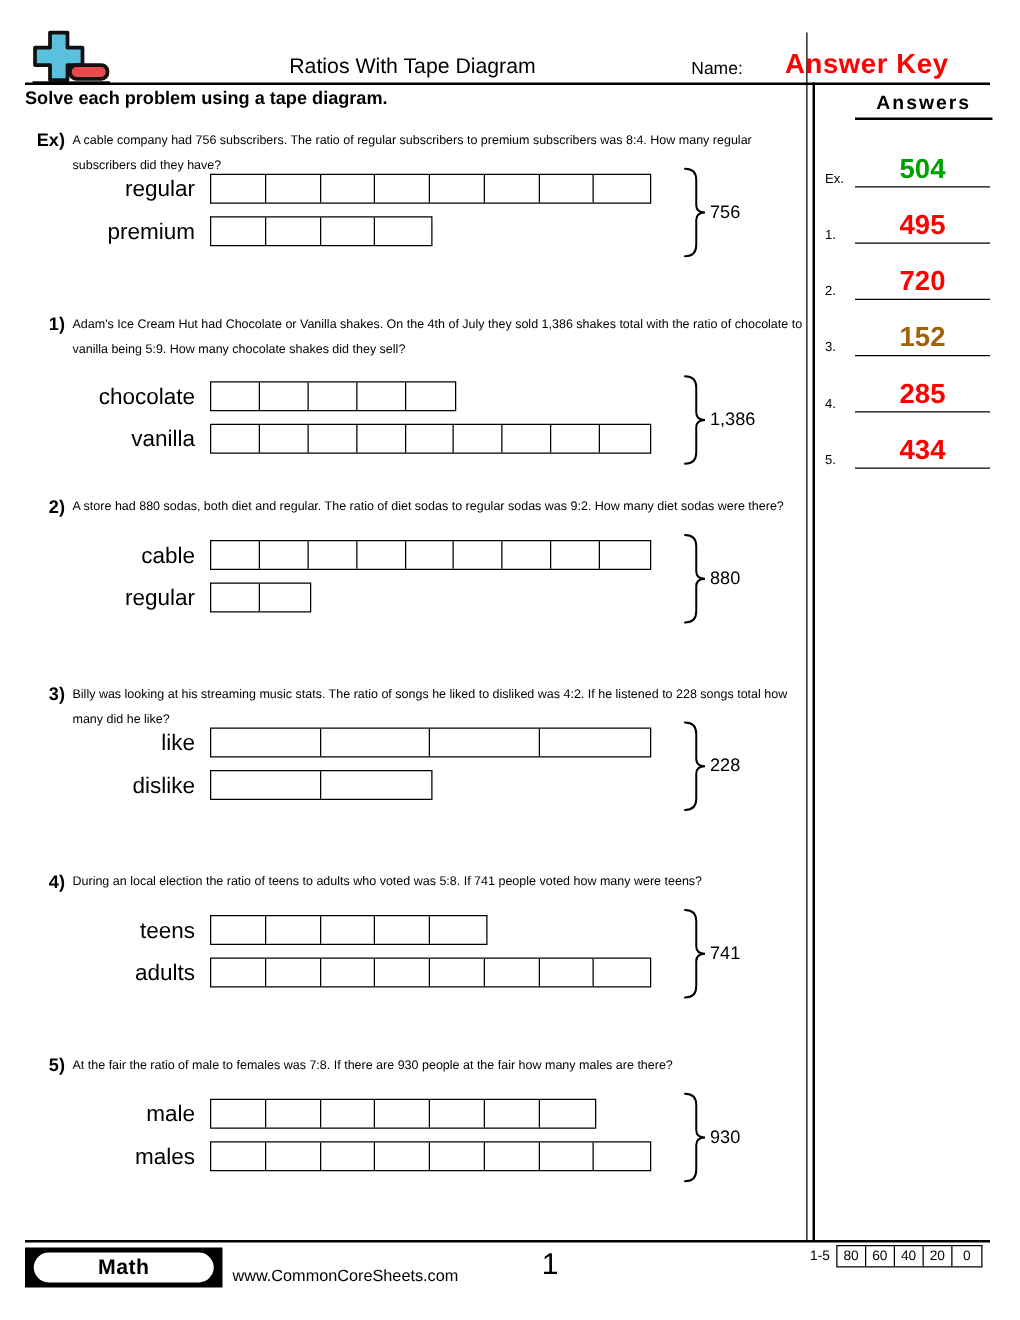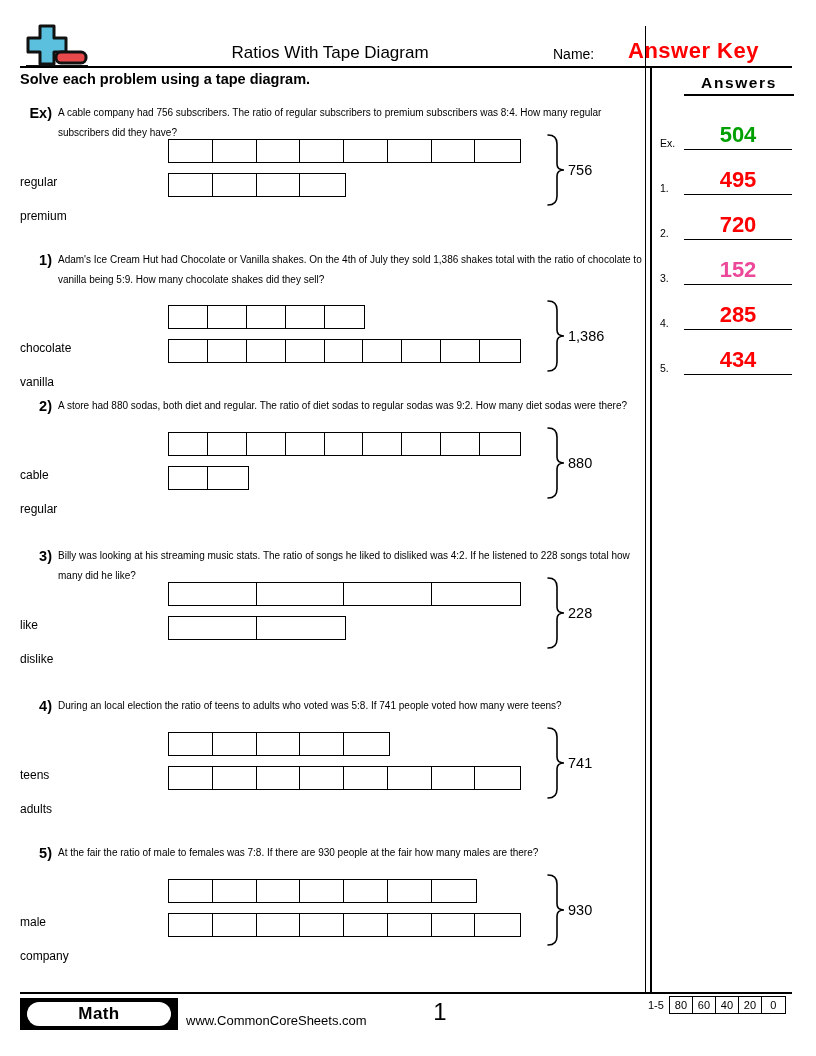--- a/index.html
+++ b/index.html
@@ -165,23 +165,23 @@
     left: 0;
     height: 24px;
     width: 622px;
   }
   .tape-label {
     position: absolute;
     left: 0; top: 0;
     width: 142px;
     height: 24px;
     line-height: 24px;
-    font-size: 12px;
+    text-align: right;
+    font-size: 18px;
     padding-right: 6px;
-    margin-top: 31px;
   }
   .tape-bar {
     position: absolute;
     left: 148px; top: 0;
     height: 24px;
     display: flex;
     border: 1.5px solid #000;
     background: #fff;
   }
   .tape-cell {
@@ -308,21 +308,21 @@
         <div class="answer-val" style="color: rgb(255, 0, 0);">495</div>
       </div>
       <div class="answer-row" style="top: 130px;">
         <div class="answer-num">2.</div>
         <div class="answer-line"></div>
         <div class="answer-val" style="color: rgb(255, 0, 0);">720</div>
       </div>
       <div class="answer-row" style="top: 175px;">
         <div class="answer-num">3.</div>
         <div class="answer-line"></div>
-        <div class="answer-val" style="color: #ec4899;">152</div>
+        <div class="answer-val" style="color: #a16207;">152</div>
       </div>
       <div class="answer-row" style="top: 220px;">
         <div class="answer-num">4.</div>
         <div class="answer-line"></div>
         <div class="answer-val" style="color: rgb(255, 0, 0);">285</div>
       </div>
       <div class="answer-row" style="top: 265px;">
         <div class="answer-num">5.</div>
         <div class="answer-line"></div>
         <div class="answer-val" style="color: rgb(255, 0, 0); text-align: center;">434</div>
@@ -507,21 +507,21 @@
             <div class="tape-cell" style="width: 43.75px;"></div>
             <div class="tape-cell" style="width: 43.75px;"></div>
             <div class="tape-cell" style="width: 43.75px;"></div>
             <div class="tape-cell" style="width: 43.75px;"></div>
             <div class="tape-cell" style="width: 43.75px;"></div>
             <div class="tape-cell" style="width: 43.75px;"></div>
             <div class="tape-cell" style="width: 43.75px;"></div>
           </div>
         </div>
         <div class="tape-row" style="top: 34px;">
-          <div class="tape-label">company</div>
+          <div class="tape-label">males</div>
           <div class="tape-bar" style="width: 353px;">
             <div class="tape-cell" style="width: 43.75px;"></div>
             <div class="tape-cell" style="width: 43.75px;"></div>
             <div class="tape-cell" style="width: 43.75px;"></div>
             <div class="tape-cell" style="width: 43.75px;"></div>
             <div class="tape-cell" style="width: 43.75px;"></div>
             <div class="tape-cell" style="width: 43.75px;"></div>
             <div class="tape-cell" style="width: 43.75px;"></div>
             <div class="tape-cell" style="width: 43.75px;"></div>
           </div>

